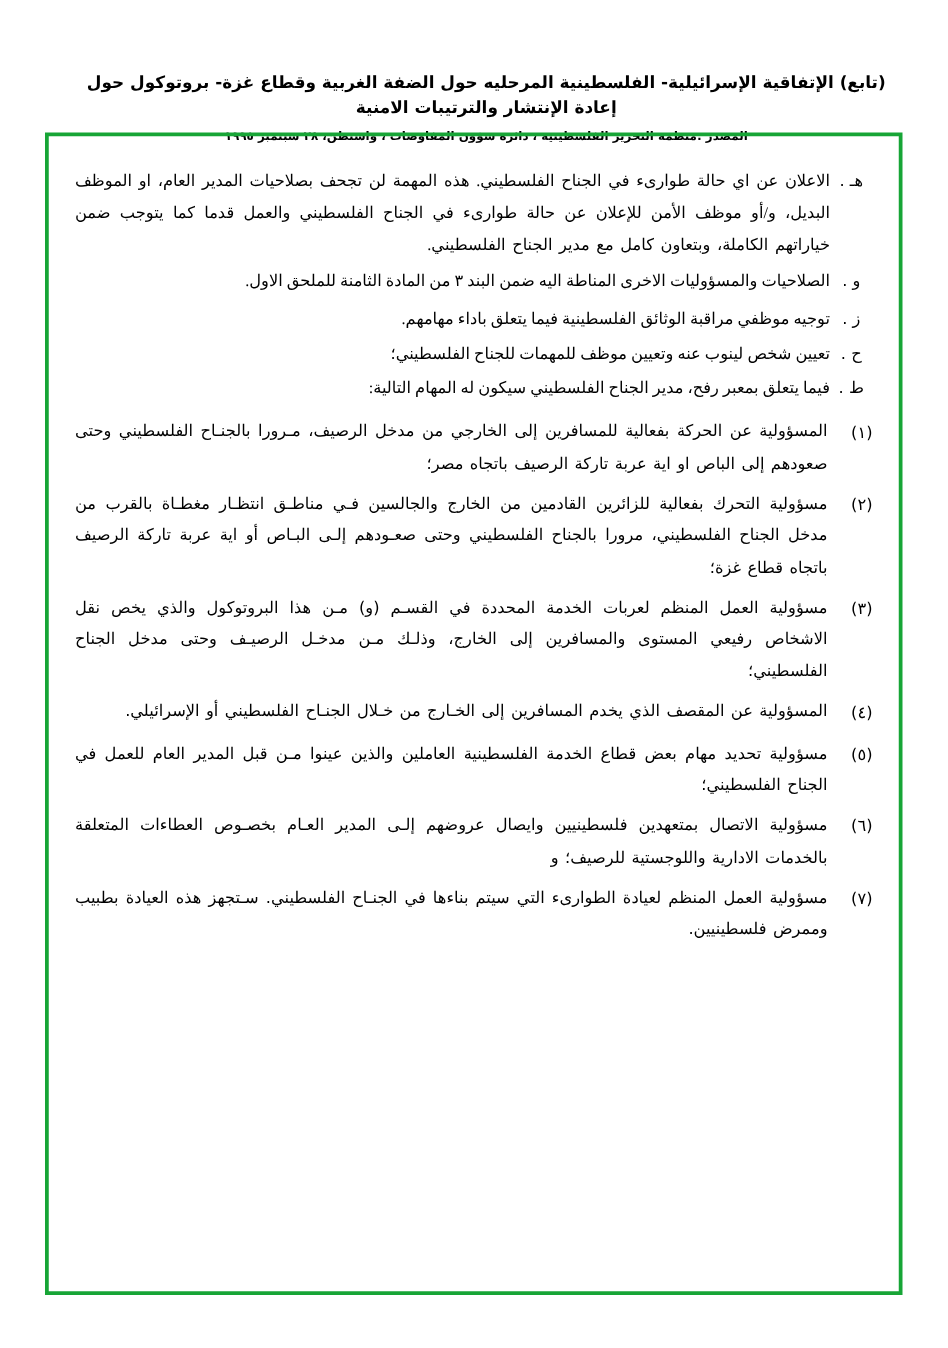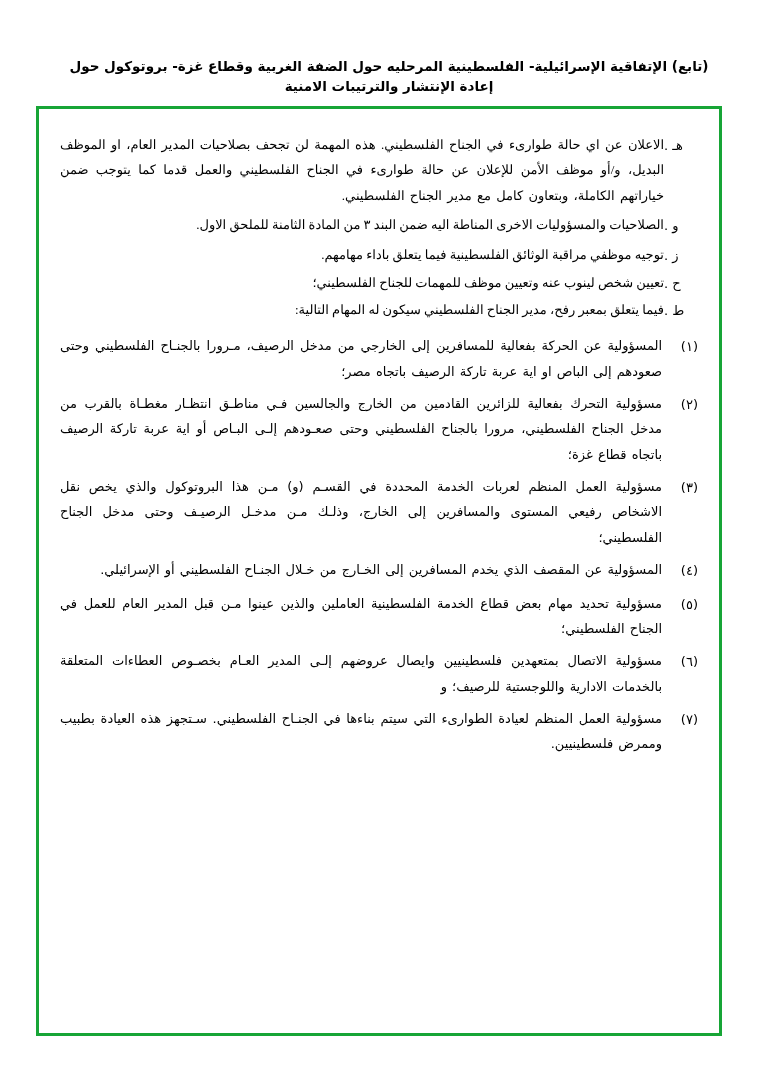--- a/index.html
+++ b/index.html
@@ -59,21 +59,21 @@
   }
   .clause {
     display: flex;
     flex-direction: row;
     margin-bottom: 4px;
     align-items: flex-start;
   }
   .marker {
     flex: 0 0 auto;
     width: 34px;
-    text-align: left;
+    text-align: center;
     font-size: 13px;
     padding-top: 1px;
     white-space: nowrap;
   }
   .clause-text {
     flex: 1 1 auto;
     text-align: justify;
     text-align-last: right;
     font-family: Liberation Serif, serif;
   }
@@ -121,20 +121,21 @@
     font-weight: bold;
   }
 </style>
 </head>
 <body>
 
 <div class="page">
 
   <div class="header">
     <div class="header-title">(تابع) الإتفاقية الإسرائيلية- الفلسطينية المرحليه حول الضفة الغربية وقطاع غزة- بروتوكول حول إعادة الإنتشار والترتيبات الامنية</div>
+    <div class="header-source">المصدر :منظمة التحرير الفلسطينية ، دائرة شؤون المفاوضات ، واشنطن، ٢٨ سبتمبر ١٩٩٥</div>
   </div>
 
   <div class="frame"></div>
 
   <div class="content">
 
     <div class="clause">
       <div class="marker">هـ .</div>
       <div class="clause-text spaced">الاعلان عن اي حالة طوارىء في الجناح الفلسطيني. هذه المهمة لن تجحف بصلاحيات المدير العام، او الموظف البديل، و/أو موظف الأمن للإعلان عن حالة طوارىء في الجناح الفلسطيني والعمل قدما كما يتوجب ضمن خياراتهم الكاملة، وبتعاون كامل مع مدير الجناح الفلسطيني.</div>
     </div>

